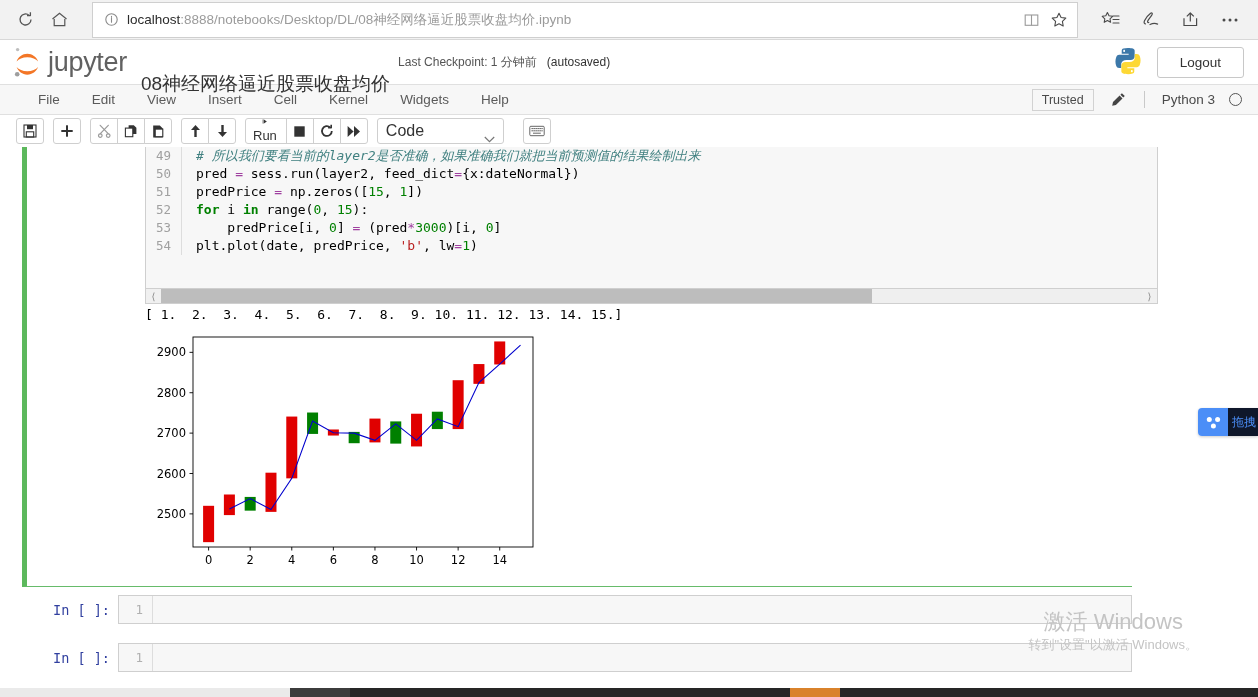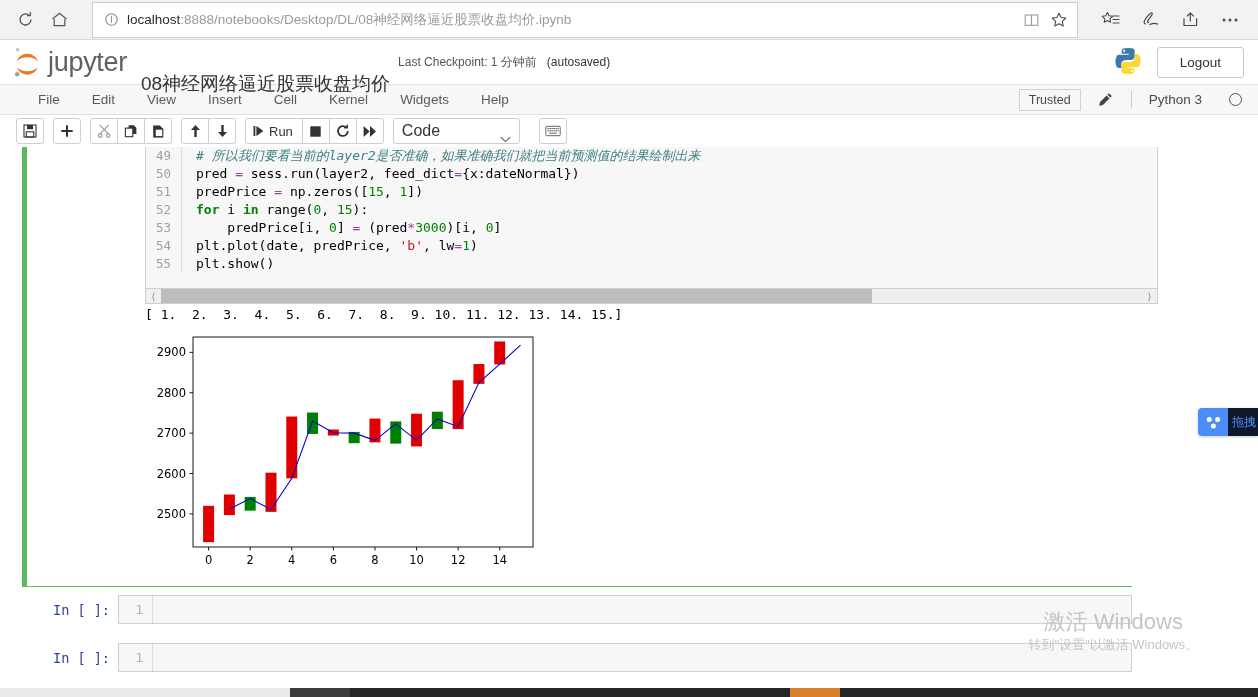--- a/index.html
+++ b/index.html
@@ -137,21 +137,21 @@
     border: 1px solid #d2d2d2;
     background: #f7f7f7;
     font-size: 12.5px;
     color: #4a4a4a;
     padding: 3px 9px;
     cursor: pointer;
     font-family: "Liberation Sans", sans-serif;
   }
   .pencil-ic { width: 34px; display:flex; justify-content:center; color:#444; }
   .kern-sep { width:1px; height:17px; background:#c9c9c9; margin-right:9px; }
-  .kernel-name { font-size: 13.5px; color: #4a4a4a; margin-right: 19px; }
+  .kernel-name { font-size: 13.5px; color: #4a4a4a; margin-right: 6px; }
   .kernel-idle {
     width: 13px; height: 13px;
     border: 1.6px solid #555;
     border-radius: 50%;
   }
 
   
   .toolbar {
     height: 32px;
     display: flex;
@@ -162,20 +162,21 @@
   }
   .tb-group { display: flex; }
   .tb-btn {
     width: 28px; height: 26px;
     border: 1px solid #cfcfcf;
     background: #fff;
     display: flex; align-items: center; justify-content: center;
     color: #333;
     cursor: pointer;
     margin-left: -1px;
+    flex-direction: column;
   }
   .tb-group .tb-btn:first-child { margin-left: 0; border-radius: 3px 0 0 3px; }
   .tb-group .tb-btn:last-child { border-radius: 0 3px 3px 0; }
   .tb-group .tb-btn:only-child { border-radius: 3px; }
   .tb-run {
     width: auto; padding: 0 9px 0 7px;
     font-size: 13px; gap: 4px;
   }
   .cell-type-select {
     height: 26px;
@@ -612,21 +613,20 @@
   <div class="cell-selected">
 
     <div class="input-area">
       <div class="code-lines" id="code-editor">
           <div class="cl"><span class="ln">49</span><span class="code"><span class="k-com"># 所以我们要看当前的layer2是否准确，如果准确我们就把当前预测值的结果绘制出来</span></span></div>
           <div class="cl"><span class="ln">50</span><span class="code"><span>pred </span><span class="k-op">=</span><span> sess.run(layer2, feed_dict</span><span class="k-op">=</span><span>{x:dateNormal})</span></span></div>
           <div class="cl"><span class="ln">51</span><span class="code"><span>predPrice </span><span class="k-op">=</span><span> np.zeros([</span><span class="k-num">15</span><span>, </span><span class="k-num">1</span><span>])</span></span></div>
           <div class="cl"><span class="ln">52</span><span class="code"><span class="k-kw">for</span><span> i </span><span class="k-kw">in</span><span> range(</span><span class="k-num">0</span><span>, </span><span class="k-num">15</span><span>):</span></span></div>
           <div class="cl"><span class="ln">53</span><span class="code"><span>    predPrice[i, </span><span class="k-num">0</span><span>] </span><span class="k-op">=</span><span> (pred</span><span class="k-op">*</span><span class="k-num">3000</span><span>)[i, </span><span class="k-num">0</span><span>]</span></span></div>
           <div class="cl"><span class="ln">54</span><span class="code"><span>plt.plot(date, predPrice, </span><span class="k-str">'b'</span><span>, lw</span><span class="k-op">=</span><span class="k-num">1</span><span>)</span></span></div>
-          <div class="cl"><span class="ln">55</span><span class="code"><span>plt.show()</span></span></div>
         </div>
     </div>
 
     <div class="hscroll">
       <span class="hs-arrow">⟨</span>
       <span class="hs-track">
         <span class="hs-thumb"></span>
       </span>
       <span class="hs-arrow">⟩</span>
     </div>

